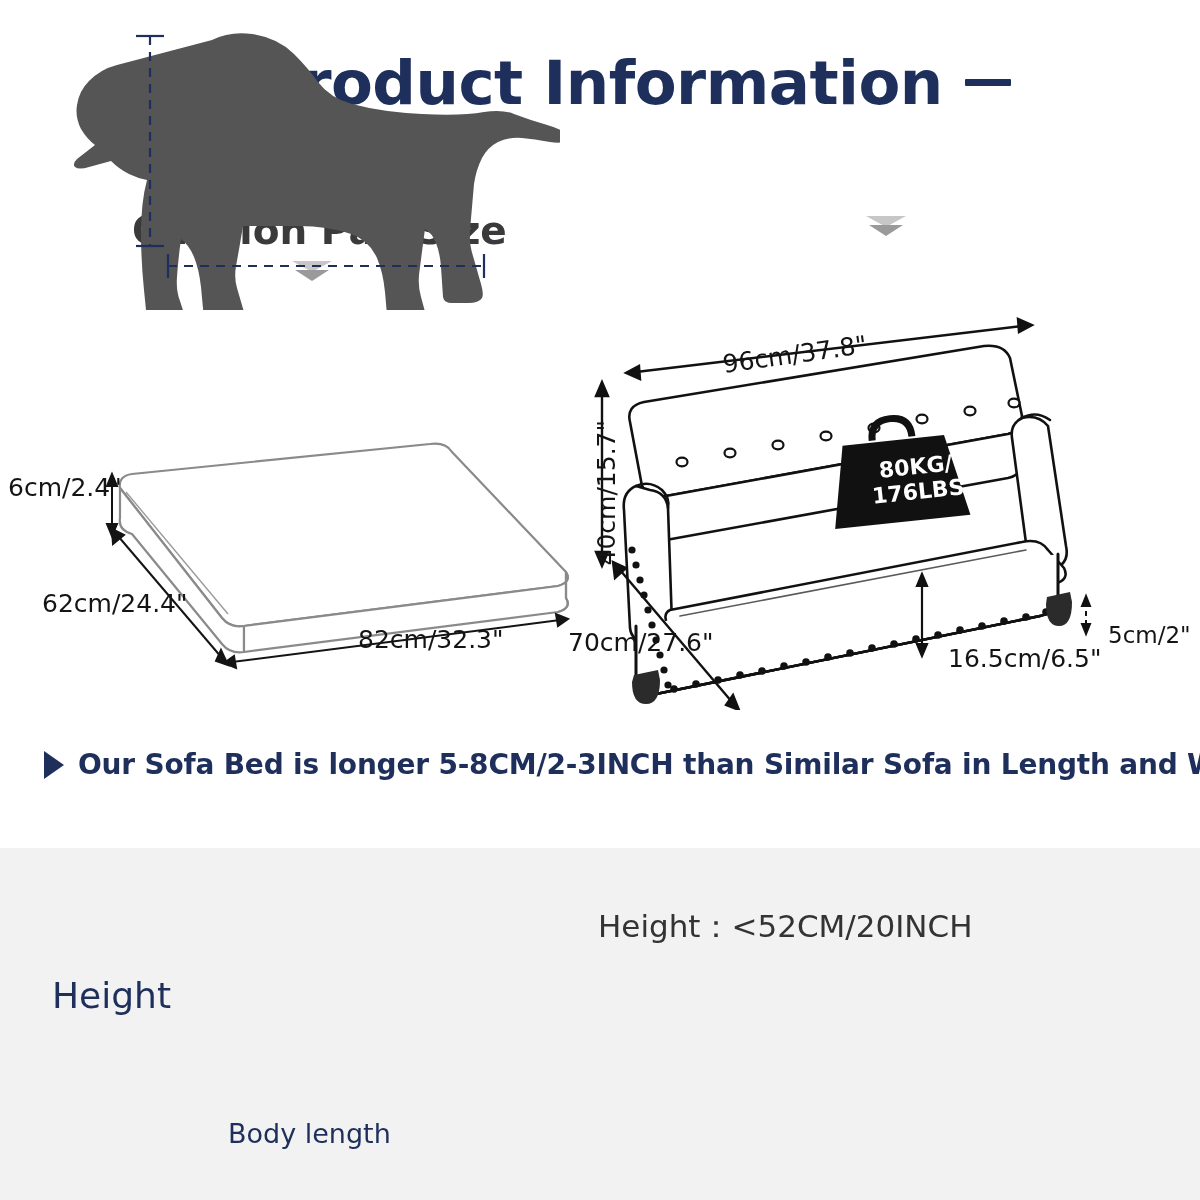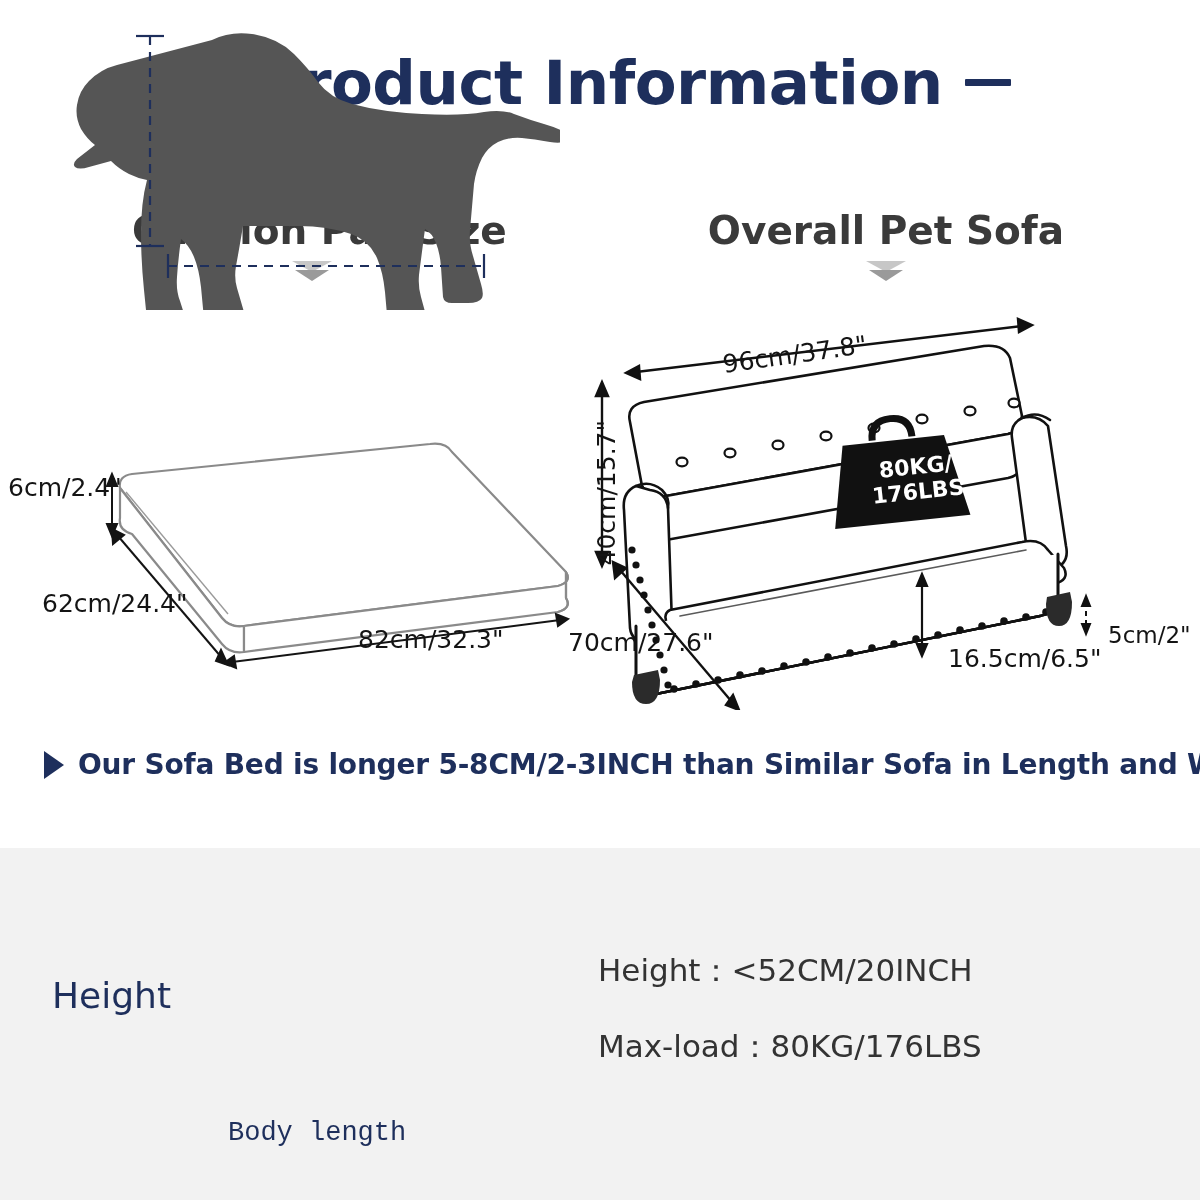--- a/index.html
+++ b/index.html
@@ -87,25 +87,25 @@
   
   .lower{
     position:absolute;left:0;top:848px;width:1200px;height:352px;
     background:#f2f2f2;
   }
   #dog-svg{position:absolute;left:40px;top:10px;}
   .lbl-height{
     position:absolute;left:52px;top:975px;font-size:36px;color:#1e2f5c;
   }
   .lbl-bodylen{
-    position:absolute;left:228px;top:1118px;font-size:27px;color:#1e2f5c;font-family:Liberation Mono, monospace;
+    position:absolute;left:228px;top:1118px;font-size:27px;color:#1e2f5c;
   }
 
   .specs{
-    position:absolute;left:598px;top:950px;width:560px;
+    position:absolute;left:598px;top:906px;width:560px;
   }
   .spec-line{
     font-size:31px;color:#333333;margin-bottom:34px;white-space:nowrap;
   }
 </style>
 </head>
 <body>
 
 <div class="page">
 
@@ -117,21 +117,20 @@
 
   <div class="sec-head" id="head-cushion">
     <div class="h-text">Cushion Pad Size</div>
     <div class="arrow-dbl">
       <span class="a1"></span>
         <span class="a2"></span>
     </div>
   </div>
 
   <div class="sec-head" id="head-sofa">
-    <div class="h-text">Overall Pet Sofa</div>
     <div class="arrow-dbl">
       <span class="a1"></span>
         <span class="a2"></span>
     </div>
   </div>
 
   <svg class="draw" id="cushion-draw" viewBox="0 0 600 300">
     <g fill="#ffffff" stroke="#8a8a8a" stroke-width="2.2" stroke-linejoin="round" stroke-linecap="round">
 
       <path d="M120 88 Q118 76 132 74 L430 44 Q446 42 452 52 L566 172 Q572 182 558 186 L244 226 Q230 228 222 218 Z"></path>
@@ -381,16 +380,15 @@
       <line x1="128" y1="244" x2="128" y2="268"></line>
       <line x1="444" y1="244" x2="444" y2="268"></line>
     </g>
   </svg>
 
   <div class="lbl-height">Height</div>
   <div class="lbl-bodylen">Body length</div>
 
   <div class="specs">
     <div class="spec-line">Height：&lt;52CM/20INCH</div>
-    <div class="spec-line">Max-load：80KG/176LBS</div>
   </div>
 
 </div>
 
 </body></html>

